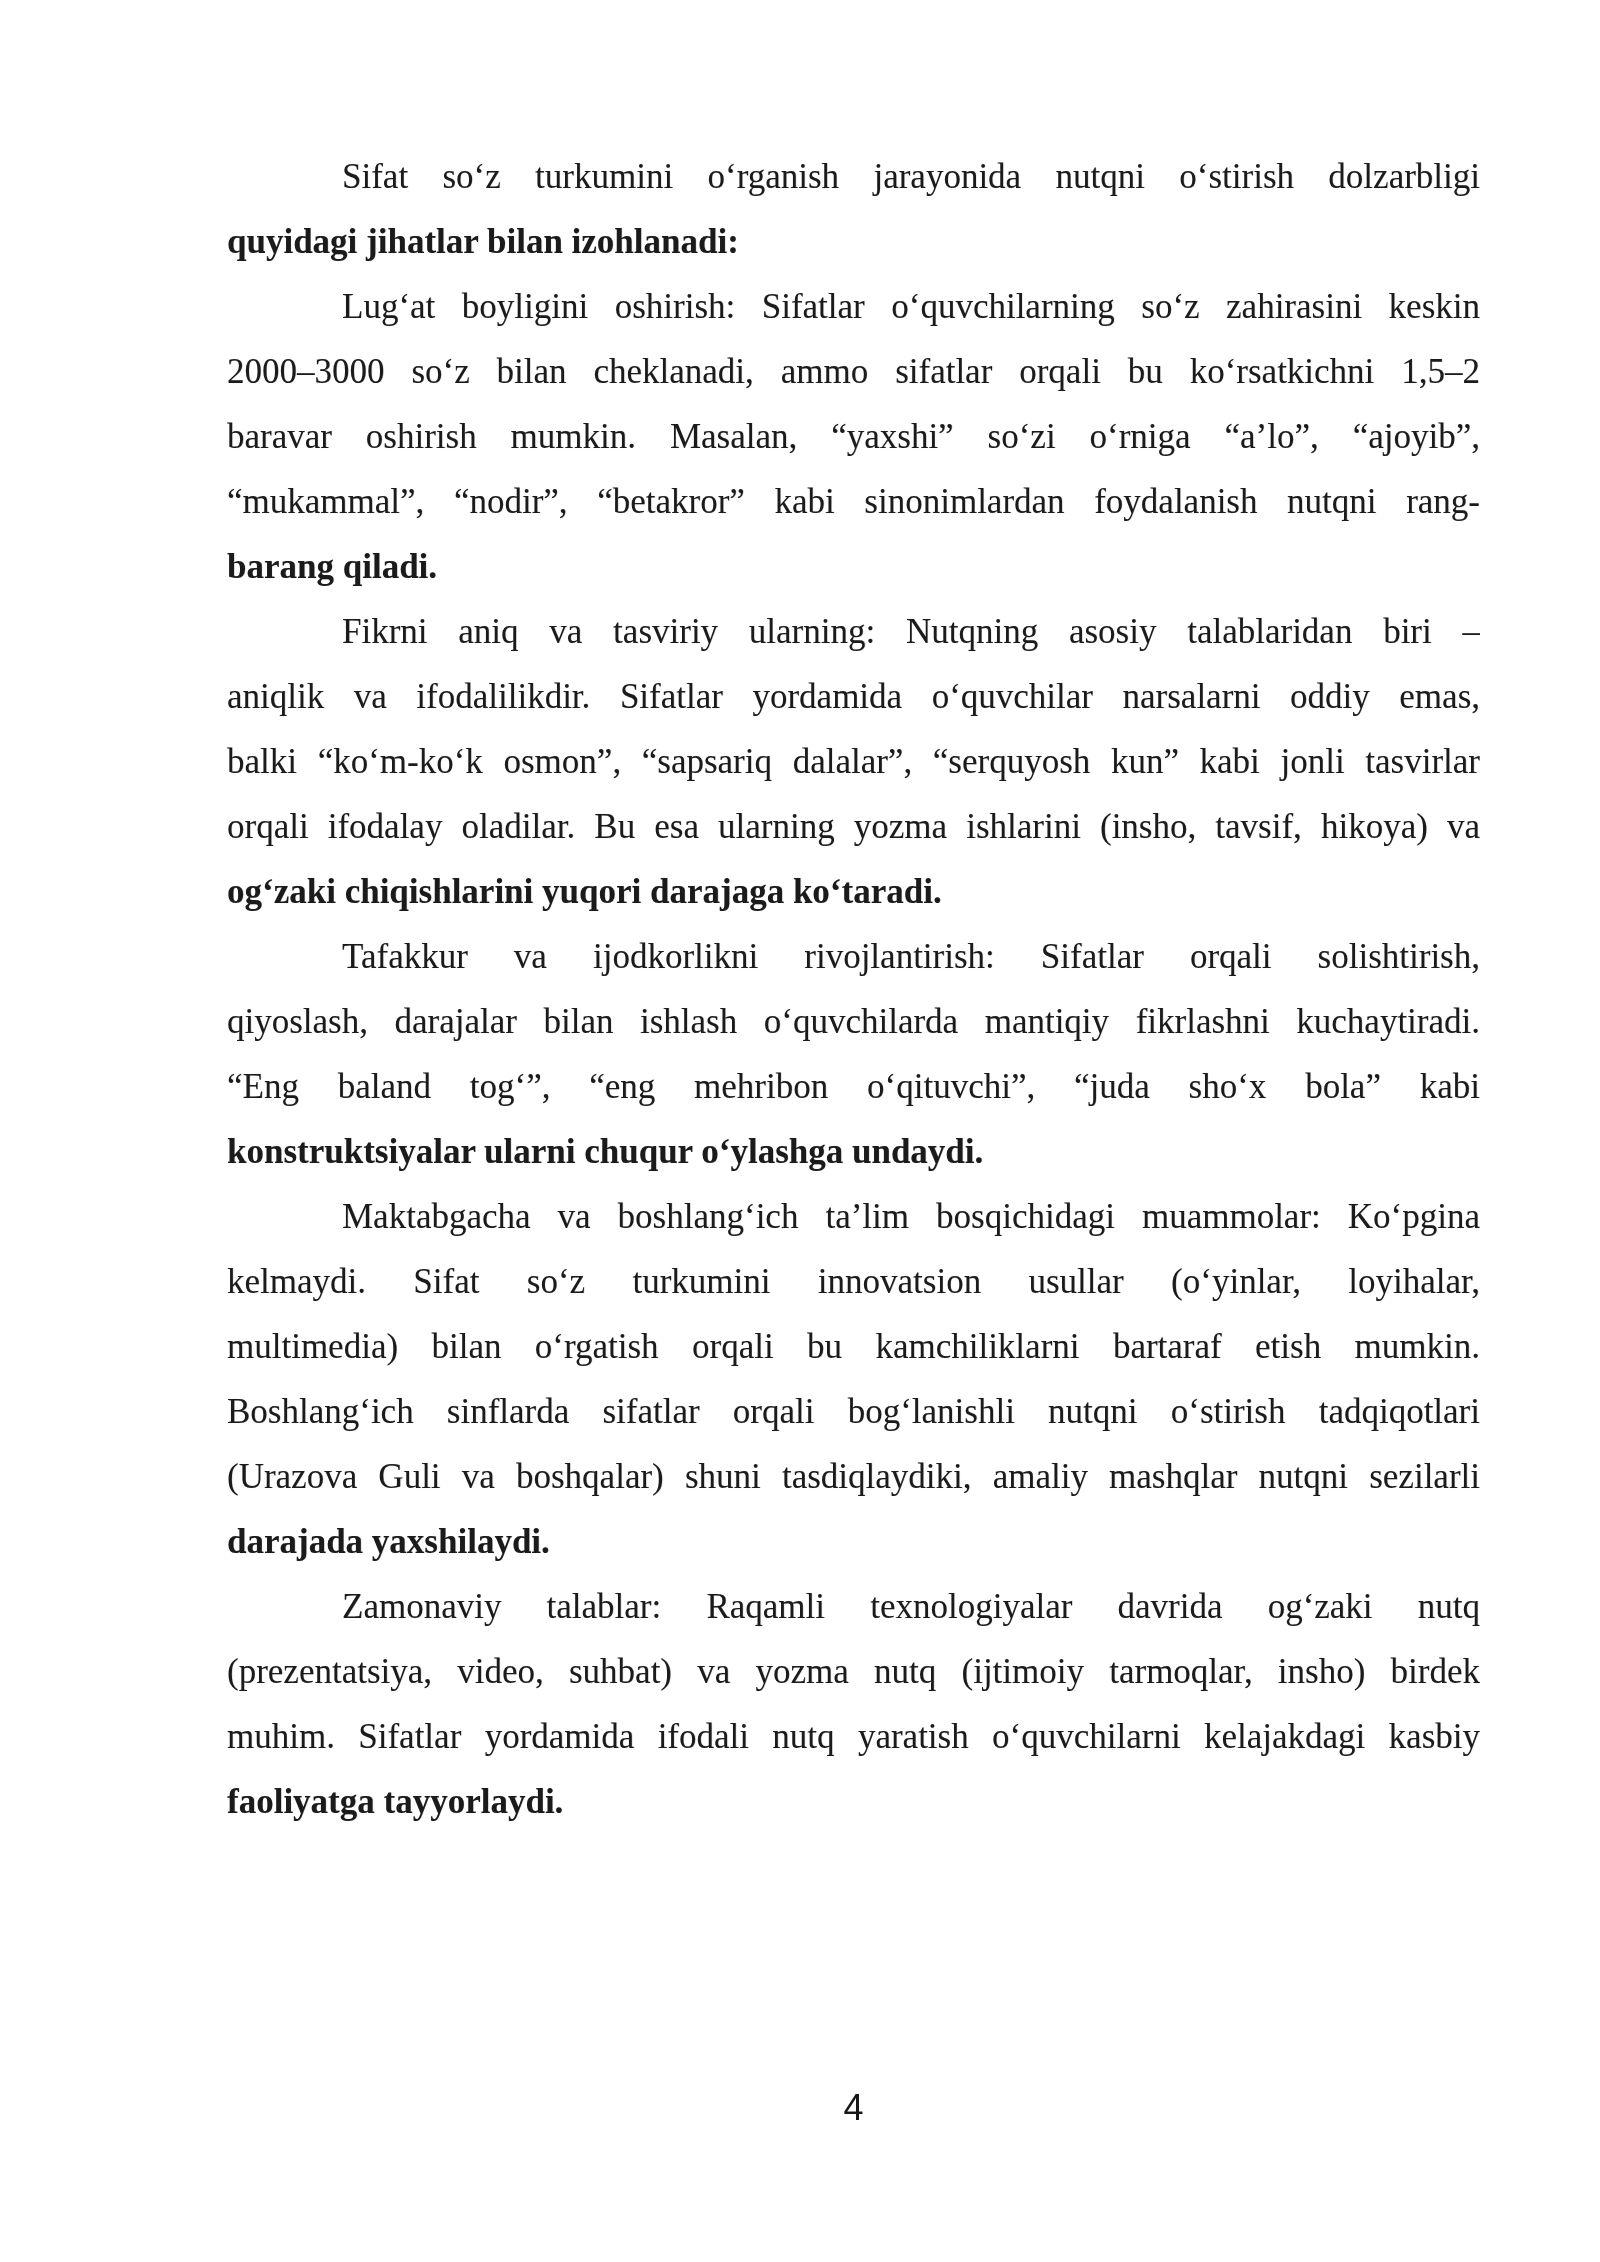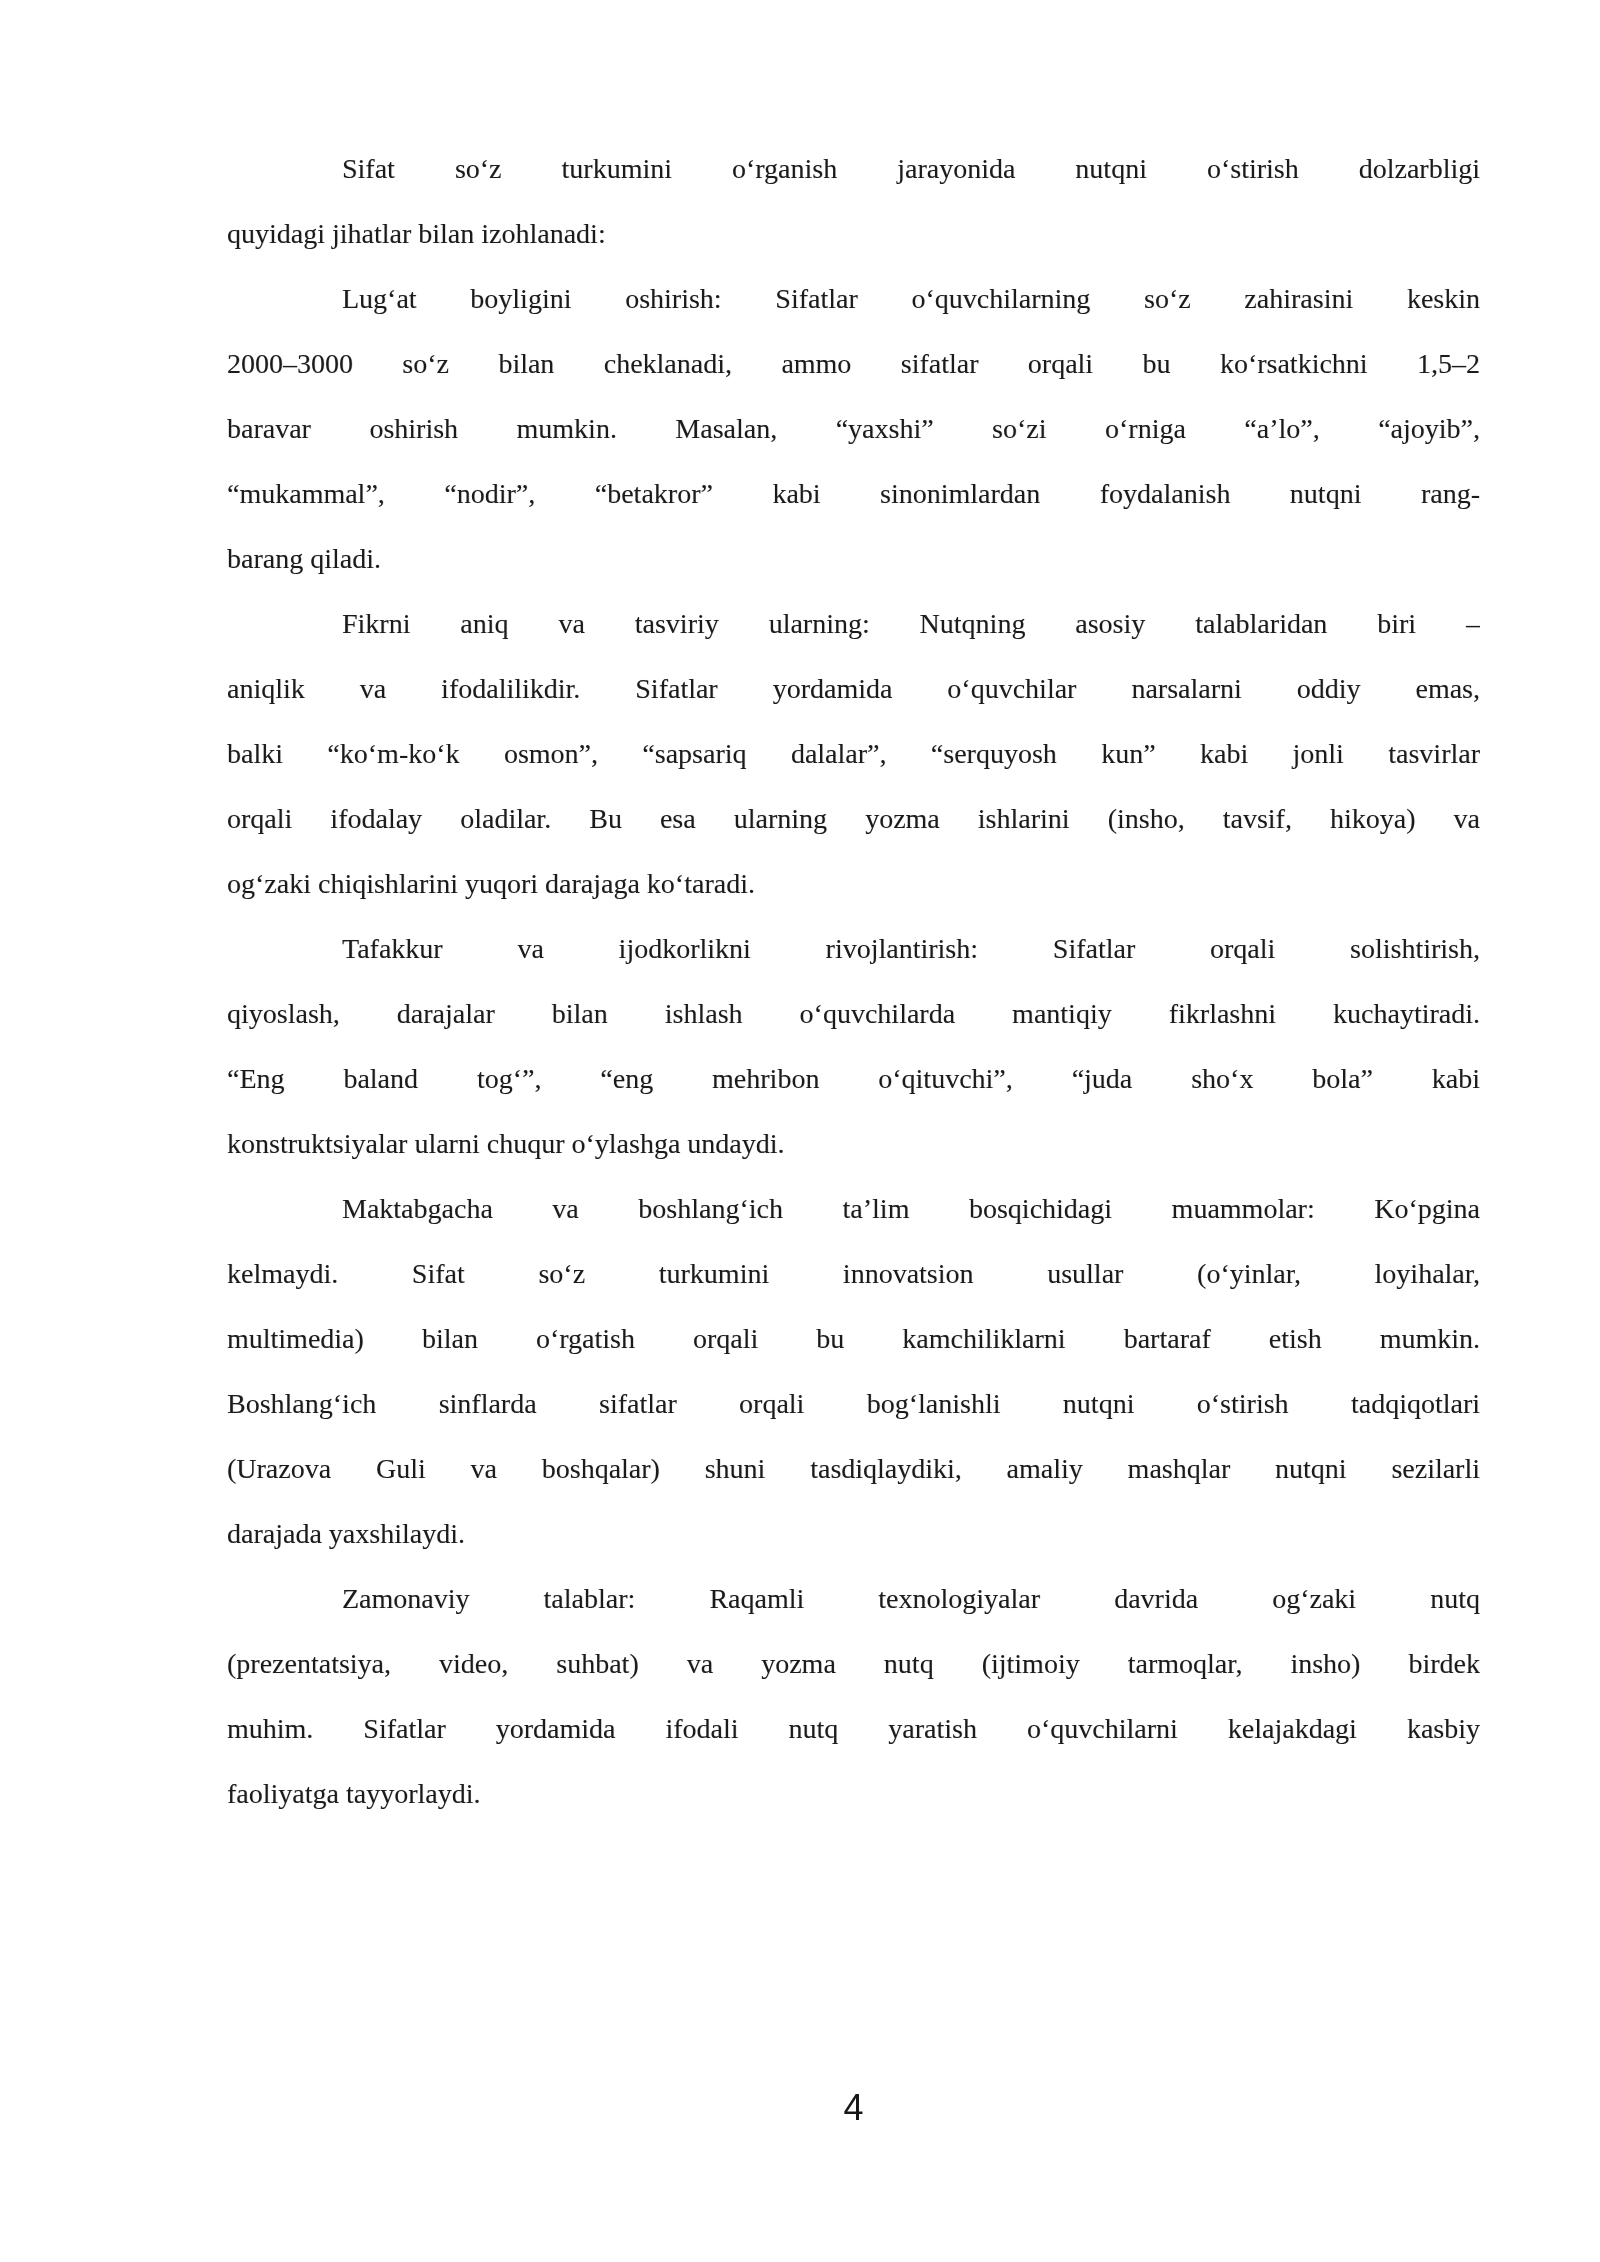--- a/index.html
+++ b/index.html
@@ -13,39 +13,40 @@
     height: 2262px;
     margin: 0 auto;
     background: #ffffff;
     overflow: hidden;
     font-family: "Liberation Serif", "DejaVu Serif", serif;
     color: #1b1b1b;
   }
   .text-block {
     position: absolute;
     left: 227px;
-    top: 136px;
+    top: 144px;
     width: 1253px;
-    font-size: 28px;
+    font-size: 35px;
     line-height: 65px;
     text-shadow: 0.4px 0.4px 0.7px rgba(0,0,0,0.22);
   }
   .line {
     height: 65px;
     overflow: hidden;
     text-align: justify;
     text-align-last: justify;
     white-space: normal;
   }
   .line.indent {
     padding-left: 115px;
   }
   .line.end {
     text-align: left;
     text-align-last: left;
+    font-weight: bold;
   }
   .page-number {
     position: absolute;
     left: 227px;
     top: 2087px;
     width: 1253px;
     text-align: center;
     font-family: "Liberation Sans", "DejaVu Sans", sans-serif;
     font-size: 36px;
     line-height: 41px;

